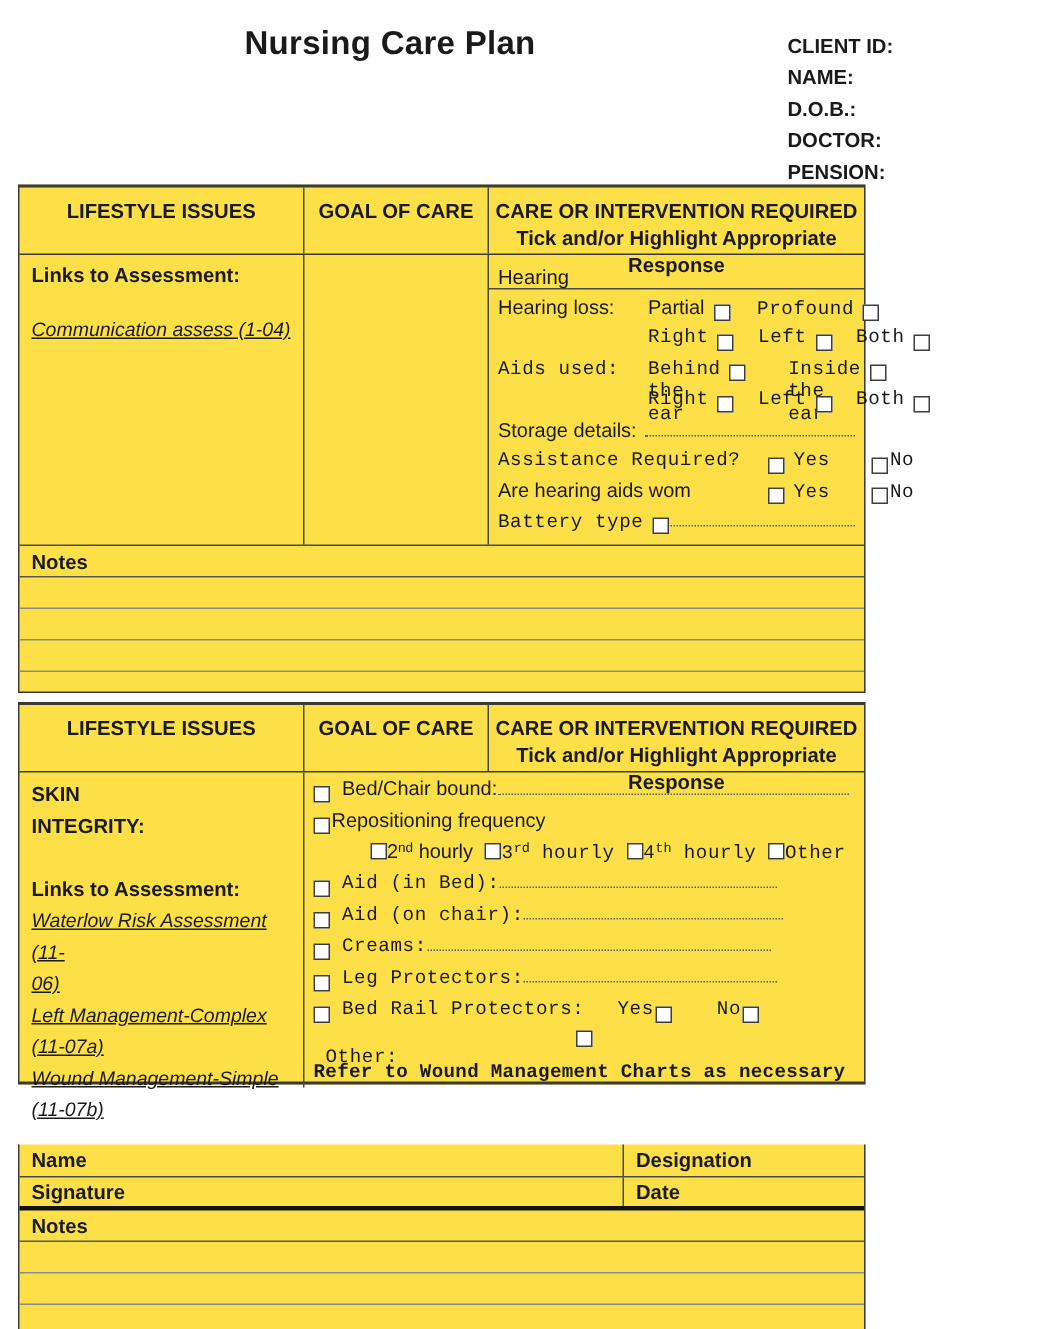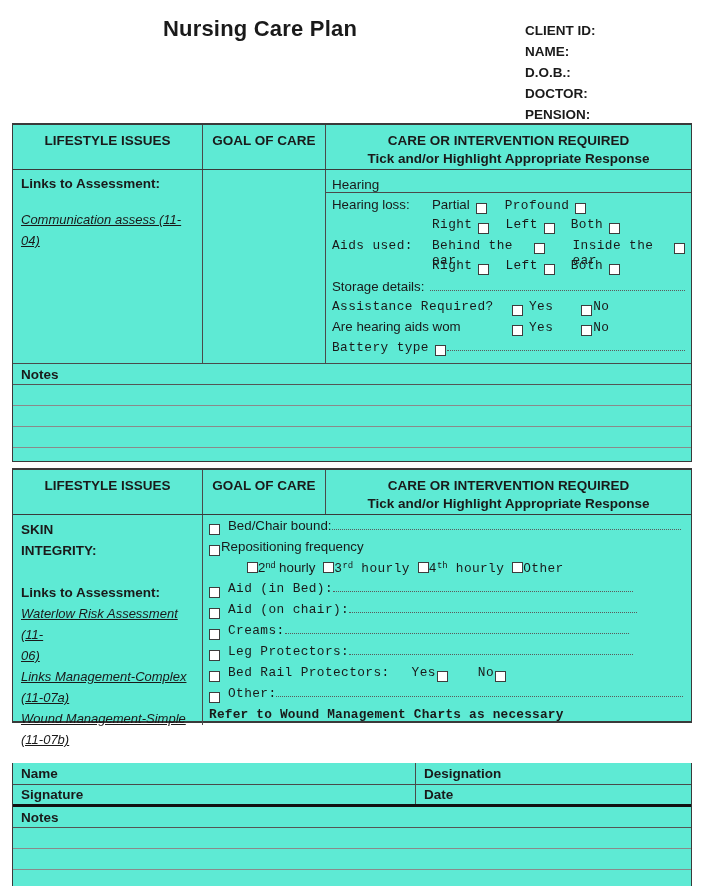--- a/index.html
+++ b/index.html
@@ -14,21 +14,21 @@
   
   .top { position:relative; height:123px; }
   .title {
     position:absolute; left:0; top:16px; width:520px;
     text-align:center; font-size:22px; font-weight:bold; letter-spacing:0.2px;
   }
   .client-block { position:absolute; left:525px; top:20px; }
   .client-block .cfield { font-weight:bold; font-size:13.5px; line-height:21px; }
 
   
-  .tbl { position:absolute; left:12px; width:680px; background:#5eead4; }
+  .tbl { position:absolute; left:12px; width:565px; background:#fde047; }
   .t1 { top:123px; height:339px; border:1.5px solid #3a3a3a; border-top-width:2.5px; }
   .t2 { top:468px; height:255px; border:1.5px solid #3a3a3a; border-top-width:2.5px; border-bottom-width:2px; }
   .ftr { top:723px; height:152px; border:1.5px solid #3a3a3a; border-top:none;margin-top:40px; }
 
   .row { display:flex; width:100%; }
   .hdr-row { height:45px; border-bottom:1.8px solid #3a3a3a; }
   .hdr-cell {
     font-weight:bold; text-align:center; padding-top:7px; font-size:13.5px; line-height:18px;
   }
   .c1 { width:190px; border-right:1.2px solid #4a4a4a; flex:none; }
@@ -118,21 +118,21 @@
       <div class="c2 hdr-cell">GOAL OF CARE</div>
       <div class="c3 hdr-cell">
         <div>CARE OR INTERVENTION REQUIRED</div>
         <div>Tick and/or Highlight Appropriate Response</div>
       </div>
     </div>
 
     <div class="row body-row1">
       <div class="c1 cellpad">
         <div class="bold" style="margin-bottom:18px;">Links to Assessment:</div>
-        <div class="linktext">Communication assess (11-04)</div>
+        <div class="linktext">Communication assess (1-04)</div>
       </div>
       <div class="c2"></div>
       <div class="c3">
         <div class="sub-title-row">
           <span>Hearing</span>
         </div>
         <div style="padding-top:4px;">
           <div class="line">
             <span class="sans lblw100">Hearing loss:</span>
             <span class="sans">Partial</span>
@@ -212,21 +212,21 @@
     </div>
 
     <div class="row body-row2">
       <div class="c1 cellpad" style="padding-top:4px;">
         <div class="skin-head">SKIN</div>
         <div class="skin-head">INTEGRITY:</div>
         <div class="gap21"></div>
         <div class="bold" style="line-height:21px;">Links to Assessment:</div>
         <div class="linktext">Waterlow Risk Assessment (11-</div>
         <div class="linktext">06)</div>
-        <div class="linktext">Links Management-Complex</div>
+        <div class="linktext">Left Management-Complex</div>
         <div class="linktext">(11-07a)</div>
         <div class="linktext">Wound Management-Simple</div>
         <div class="linktext">(11-07b)</div>
       </div>
       <div class="c3" style="padding-top:3px;">
         <div class="line" style="height:21px;">
           <span class="cb"></span>
           <span class="sans ml8">Bed/Chair bound:</span>
           <span class="leader mr4"></span>
         </div>
@@ -261,21 +261,21 @@
           <span class="leader mr52"></span>
         </div>
         <div class="line" style="height:21px;">
           <span class="cb"></span>
           <span class="mono ml8">Bed Rail Protectors:</span>
           <span class="mono ml22">Yes</span>
           <span class="cb ml1"></span>
           <span class="mono ml30">No</span>
           <span class="cb ml1"></span>
         </div>
-        <div class="line" style="height:21px;">
+        <div class="line" style="height:21px;flex-direction:column;">
           <span class="cb"></span>
           <span class="mono ml8">Other:</span>
           <span class="leader mr2"></span>
         </div>
         <div class="line" style="height:21px;">
           <span class="mono bold" style="letter-spacing:0.2px;">Refer to Wound Management Charts as necessary</span>
         </div>
       </div>
     </div>
   </div>

